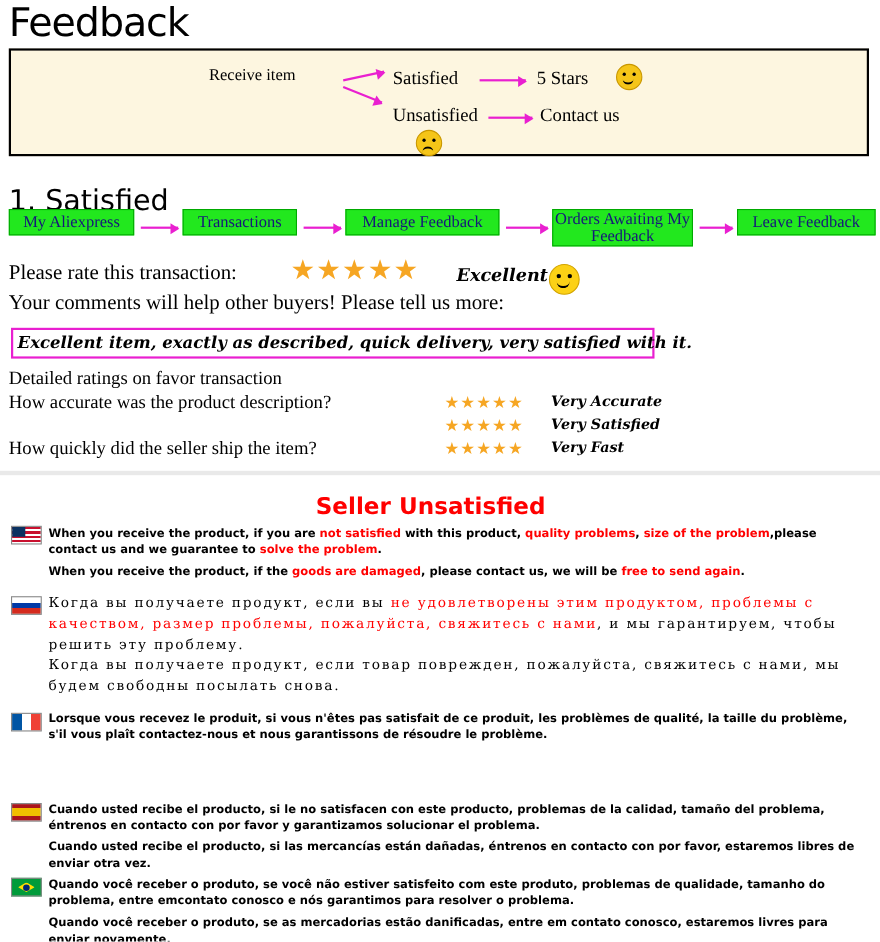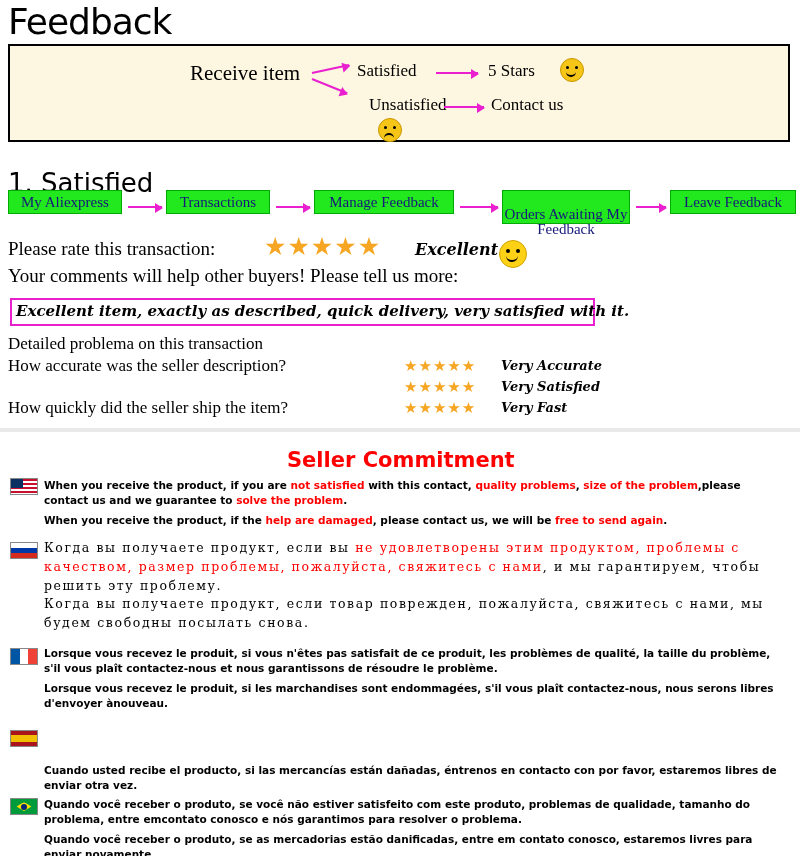--- a/index.html
+++ b/index.html
@@ -18,24 +18,24 @@
     position:absolute;left:8px;top:2px;
     font-family:"DejaVu Sans", sans-serif;
     font-size:36px;letter-spacing:-1px;
     line-height:40px;
   }
   .feedback-box{
     position:absolute;left:8px;top:44px;width:782px;height:98px;
     background:#fdf6e0;border:2px solid #000;
     box-sizing:border-box;
   }
-  .fb-receive{position:absolute;left:190px;top:61px;font-size:21px;}
+  .fb-receive{position:absolute;left:190px;top:61px;font-size:15px;}
   .fb-satisfied{position:absolute;left:357px;top:61px;font-size:17px;}
   .fb-stars{position:absolute;left:488px;top:61px;font-size:17px;}
-  .fb-unsatisfied{position:absolute;left:369px;top:95px;font-size:17px;}
+  .fb-unsatisfied{position:absolute;left:357px;top:95px;font-size:17px;}
   .fb-contact{position:absolute;left:491px;top:95px;font-size:17px;}
 
   .smiley{
     position:absolute;width:22px;height:22px;border-radius:50%;
     background:#f5c518;border:1px solid #c99700;
   }
   .smiley:before,.smiley:after{
     content:"";position:absolute;width:3px;height:3px;border-radius:50%;
     background:#000;top:7px;
   }
@@ -66,21 +66,21 @@
     position:absolute;left:8px;top:148px;
     font-family:"DejaVu Sans", sans-serif;font-size:26px;margin-top:20px;
   }
   .flowrow{position:absolute;top:190px;left:4px;width:792px;height:34px;}
   .gbox{
     position:absolute;top:0;background:#22e81e;border:1px solid #0a0;
     font-size:15px;color:#16187a;text-align:center;
     font-family:"Liberation Serif", serif;
     box-sizing:border-box;padding-top:4px;line-height:15px;
   }
-  .gbox.two-line{padding-top:16px;line-height:15px;}
+  .gbox.two-line{padding-top:2px;line-height:15px;}
   .garrow{
     position:absolute;top:16px;height:0;border-top:2px solid #e91fd0;
   }
   .garrow:after{
     content:"";position:absolute;right:-1px;top:-5px;
     border-left:8px solid #e91fd0;
     border-top:5px solid transparent;
     border-bottom:5px solid transparent;
   }
 
@@ -226,58 +226,58 @@
   <div class="excellent">Excellent</div>
   <div class="big-smiley">
       <span class="mouth"></span>
     </div>
 
   <div class="comments-line">Your comments will help other buyers! Please tell us more:</div>
 
   <div class="comment-box"></div>
   <div class="comment-text">Excellent item, exactly as described, quick delivery, very satisfied with it.</div>
 
-  <div class="detailed">Detailed problema on this transaction</div>
-
-  <div class="q1">How accurate was the seller description?</div>
+  <div class="detailed">Detailed ratings on favor transaction</div>
+
+  <div class="q1">How accurate was the product description?</div>
   <div class="srow" style="left:404px;top:357px;">★★★★★</div>
   <div class="slabel" style="left:501px;top:358px;">Very Accurate</div>
 
   <div class="srow" style="left:404px;top:378px;">★★★★★</div>
   <div class="slabel" style="left:501px;top:379px;">Very Satisfied</div>
 
   <div class="q3">How quickly did the seller ship the item?</div>
   <div class="srow" style="left:404px;top:399px;">★★★★★</div>
   <div class="slabel" style="left:501px;top:400px;">Very Fast</div>
 
   <div class="hr"></div>
 
-  <div class="sc-title">Seller Commitment</div>
+  <div class="sc-title">Seller Unsatisfied</div>
 
   <div class="flag flag-us" style="left:10px;top:478px;">
     <span class="canton"></span>
   </div>
   <div class="para" style="left:44px;top:478px;width:742px;">
-    <span>When you receive the product, if you are </span><span class="red">not satisfied</span><span> with this contact, </span><span class="red">quality problems</span><span>, </span><span class="red">size of the problem</span><span>,please contact us and we guarantee to </span><span class="red">solve the problem</span><span>.</span>
+    <span>When you receive the product, if you are </span><span class="red">not satisfied</span><span> with this product, </span><span class="red">quality problems</span><span>, </span><span class="red">size of the problem</span><span>,please contact us and we guarantee to </span><span class="red">solve the problem</span><span>.</span>
   </div>
   <div class="para" style="left:44px;top:513px;width:742px;">
-    <span>When you receive the product, if the </span><span class="red">help are damaged</span><span>, please contact us, we will be </span><span class="red">free to send again</span><span>.</span>
+    <span>When you receive the product, if the </span><span class="red">goods are damaged</span><span>, please contact us, we will be </span><span class="red">free to send again</span><span>.</span>
   </div>
 
   <div class="flag flag-ru" style="left:10px;top:542px;"></div>
   <div class="ru-para" style="left:44px;top:538px;width:746px;">
     <span>Когда вы получаете продукт, если вы </span><span class="red">не удовлетворены этим продуктом, проблемы с качеством, размер проблемы, пожалуйста, свяжитесь с нами</span><span>, и мы гарантируем, чтобы решить эту проблему.</span>
   </div>
   <div class="ru-para" style="left:44px;top:594px;width:746px;">Когда вы получаете продукт, если товар поврежден, пожалуйста, свяжитесь с нами, мы будем свободны посылать снова.</div>
 
   <div class="flag flag-fr" style="left:10px;top:648px;"></div>
   <div class="para" style="left:44px;top:646px;width:742px;">Lorsque vous recevez le produit, si vous n'êtes pas satisfait de ce produit, les problèmes de qualité, la taille du problème, s'il vous plaît contactez-nous et nous garantissons de résoudre le problème.</div>
-  <div class="para" style="left:44px;top:681px;width:742px;">Lorsque vous recevez le produit, si les marchandises sont endommagées, s'il vous plaît contactez-nous, nous serons libres d'envoyer ànouveau.</div>
 
   <div class="flag flag-es" style="left:10px;top:730px;"></div>
+  <div class="para" style="left:44px;top:729px;width:742px;">Cuando usted recibe el producto, si le no satisfacen con este producto, problemas de la calidad, tamaño del problema, éntrenos en contacto con por favor y garantizamos solucionar el problema.</div>
   <div class="para" style="left:44px;top:763px;width:742px;">Cuando usted recibe el producto, si las mercancías están dañadas, éntrenos en contacto con por favor, estaremos libres de enviar otra vez.</div>
 
   <div class="flag flag-br" style="left:10px;top:798px;">
     <span class="rhomb"></span>
       <span class="circ"></span>
   </div>
   <div class="para" style="left:44px;top:797px;width:742px;">Quando você receber o produto, se você não estiver satisfeito com este produto, problemas de qualidade, tamanho do problema, entre emcontato conosco e nós garantimos para resolver o problema.</div>
   <div class="para" style="left:44px;top:832px;width:742px;">Quando você receber o produto, se as mercadorias estão danificadas, entre em contato conosco, estaremos livres para enviar novamente.</div>
 
 </div>

